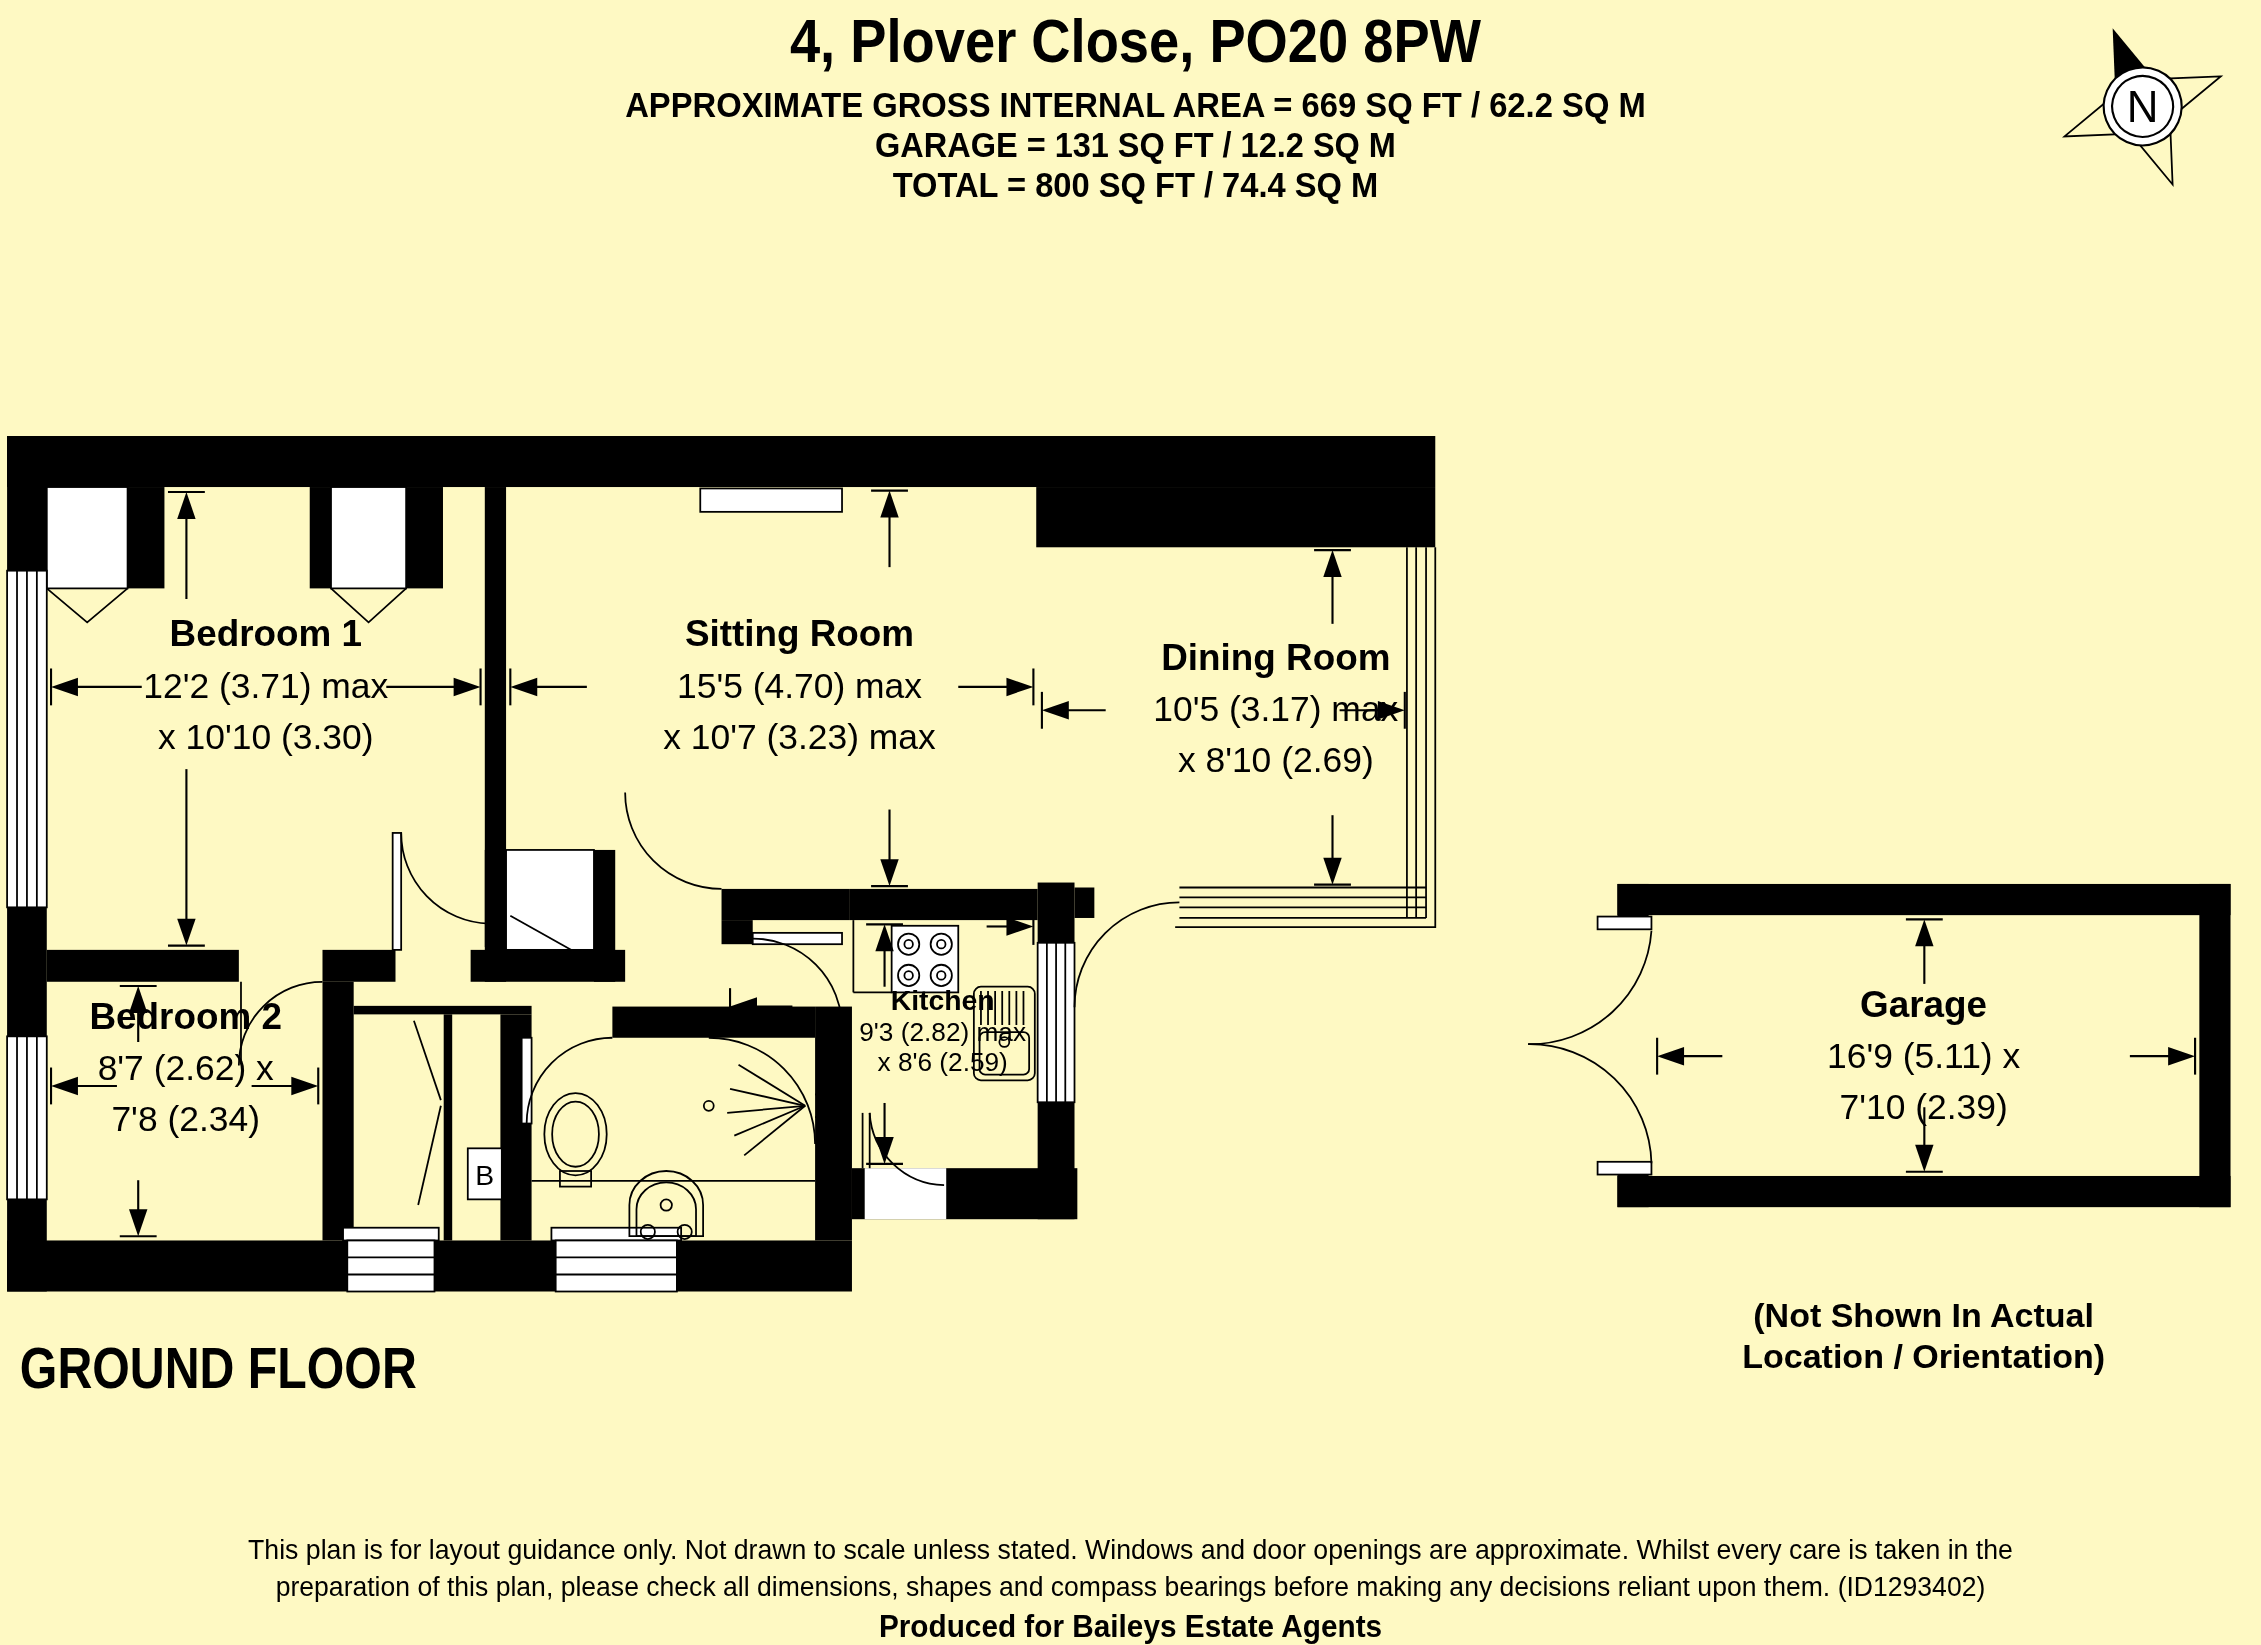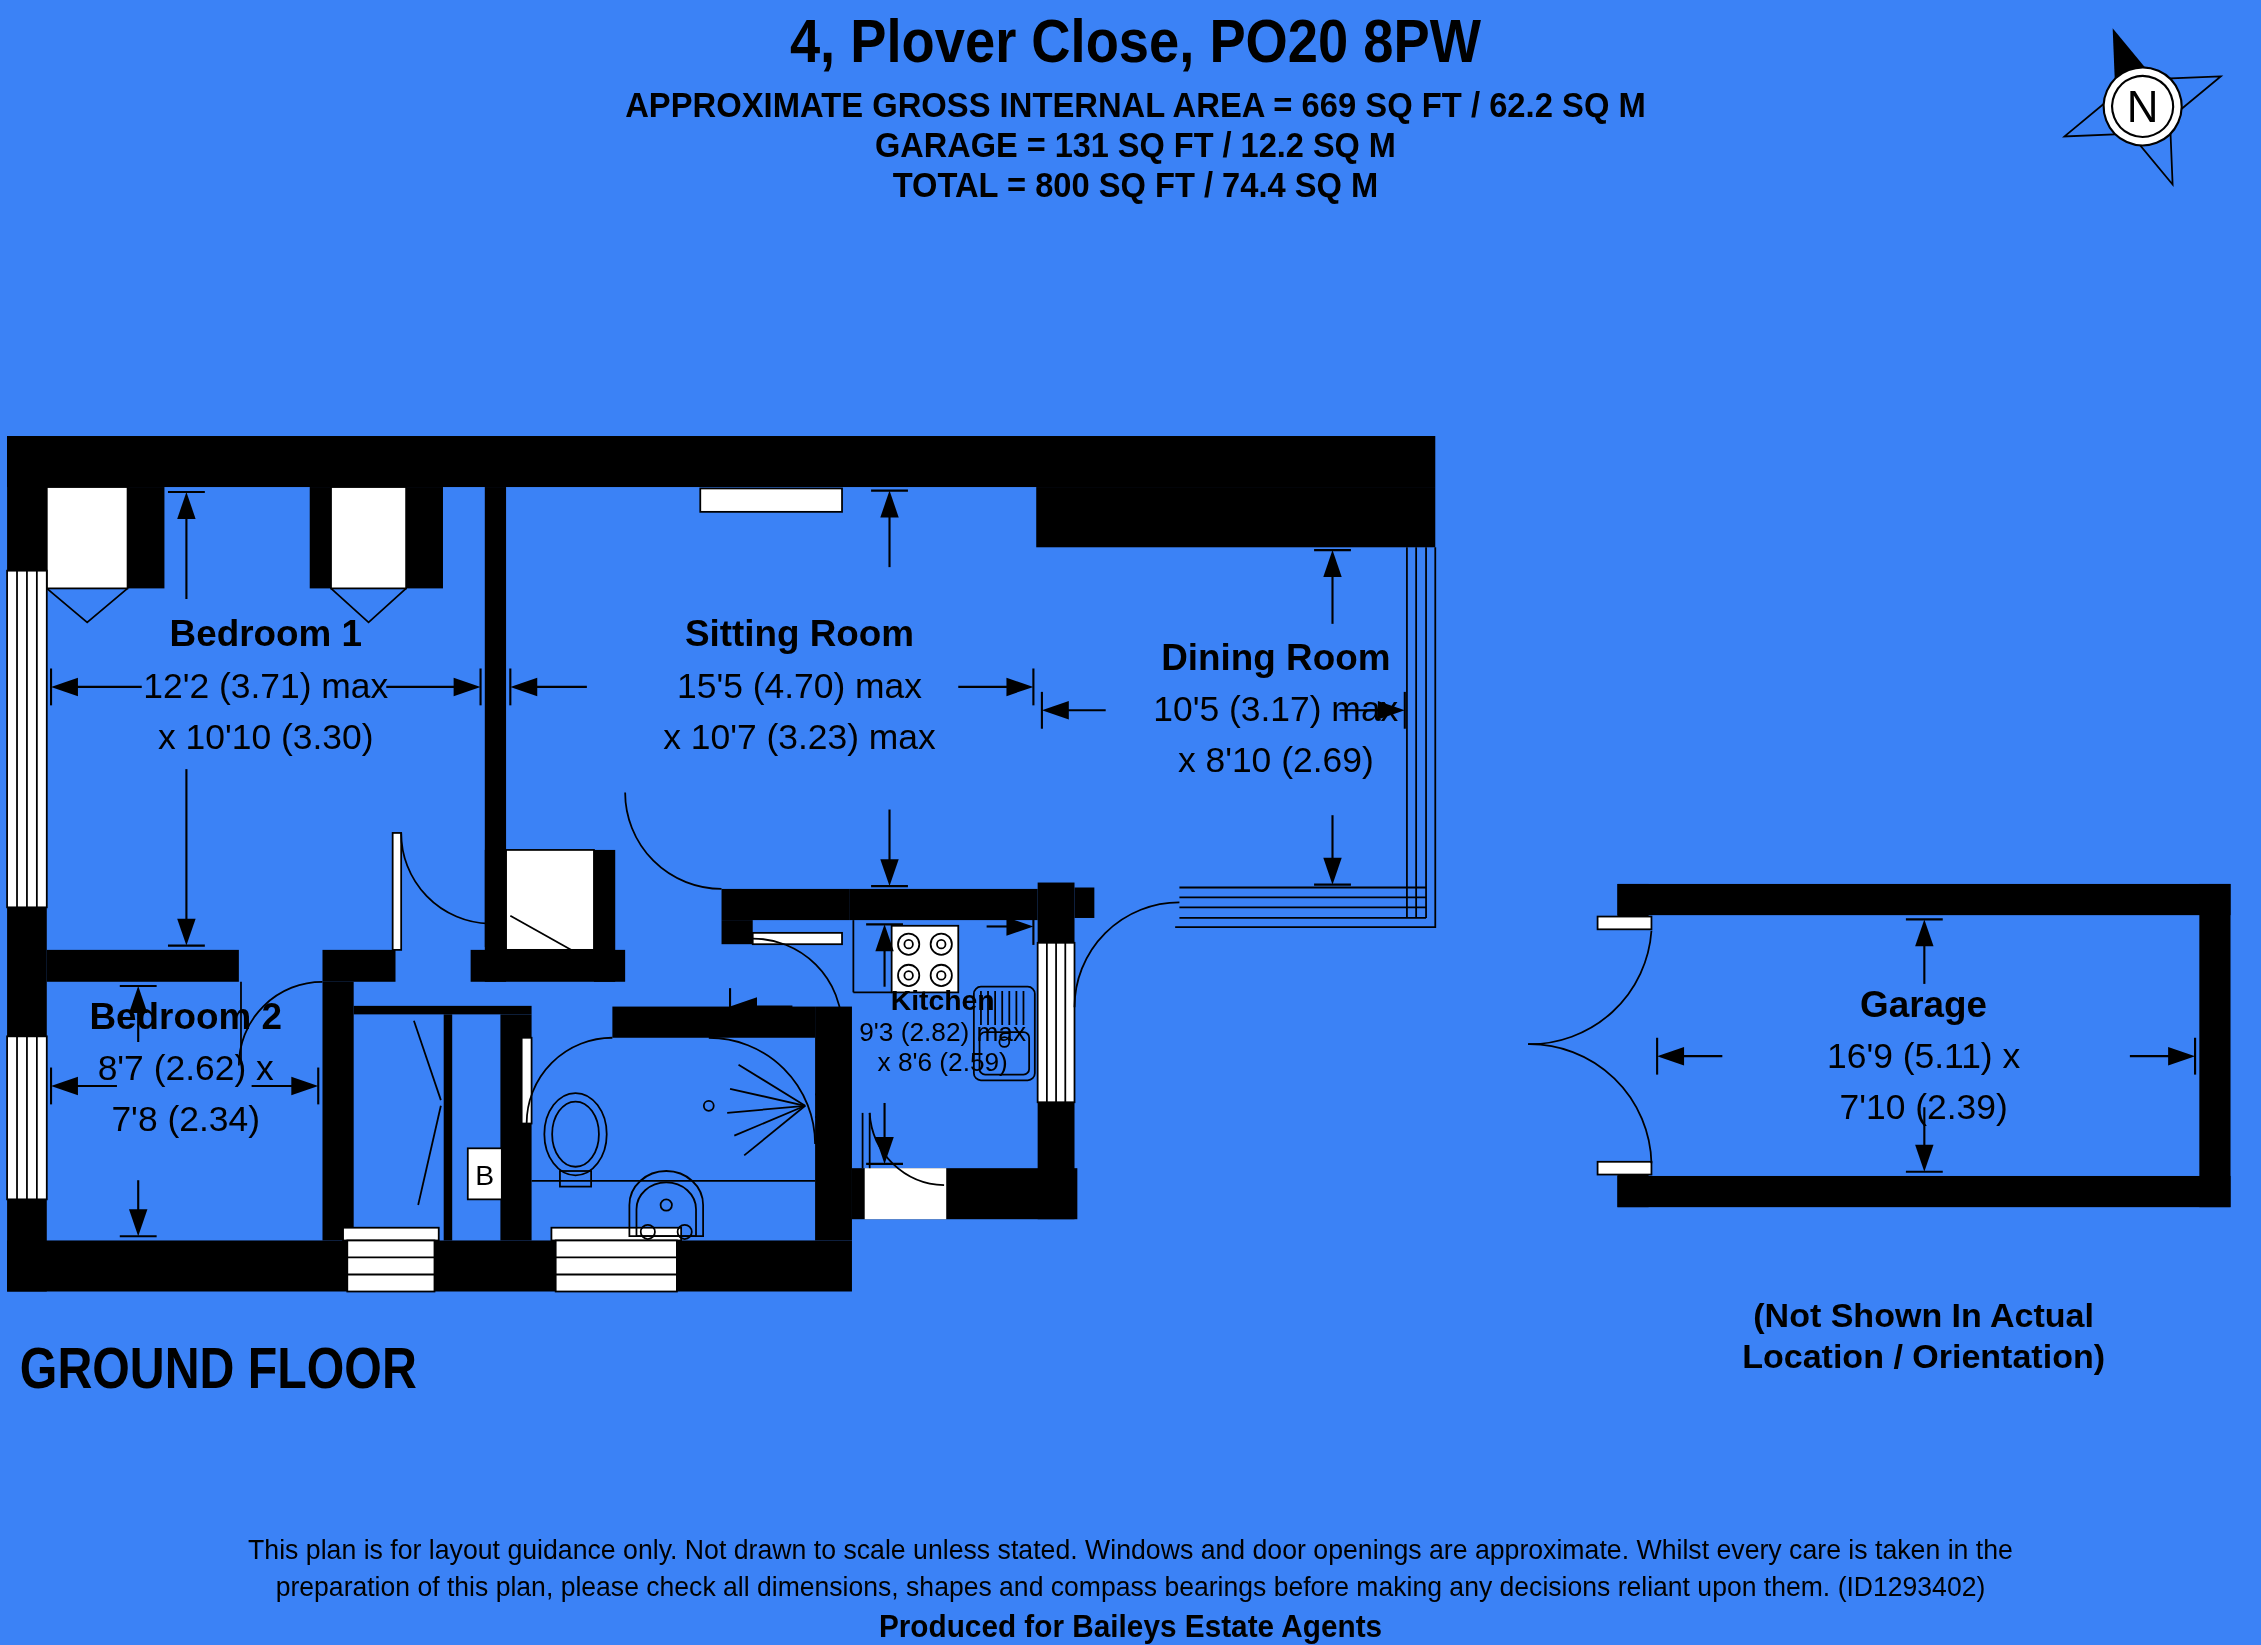--- a/index.html
+++ b/index.html
@@ -1,16 +1,16 @@
 <!DOCTYPE html>
 <html style="font-size:11.3px"><head>
 <meta charset="utf-8">
 <style>
   html,body{margin:0;padding:0;background:#fff;}
-  .page{position:relative;width:2261px;height:1646px;background:#3b82f6;overflow:hidden;}
+  .page{position:relative;width:2261px;height:1646px;background:#fef9c3;overflow:hidden;}
   svg{position:absolute;left:0;top:0;}
   text{font-family:"Liberation Sans","DejaVu Sans",sans-serif;fill:#000000;}
   .b{font-weight:bold;}
   .ln{stroke:#000;stroke-width:3;fill:none;}
   .tn{stroke:#000;stroke-width:2.5;fill:none;}
   .wall{fill:#000;stroke:none;}
   .wh{fill:#fff;stroke:#000;stroke-width:2.5;}
   .whp{fill:#fff;stroke:none;}
   .arr{fill:#000;stroke:none;}
 </style>

